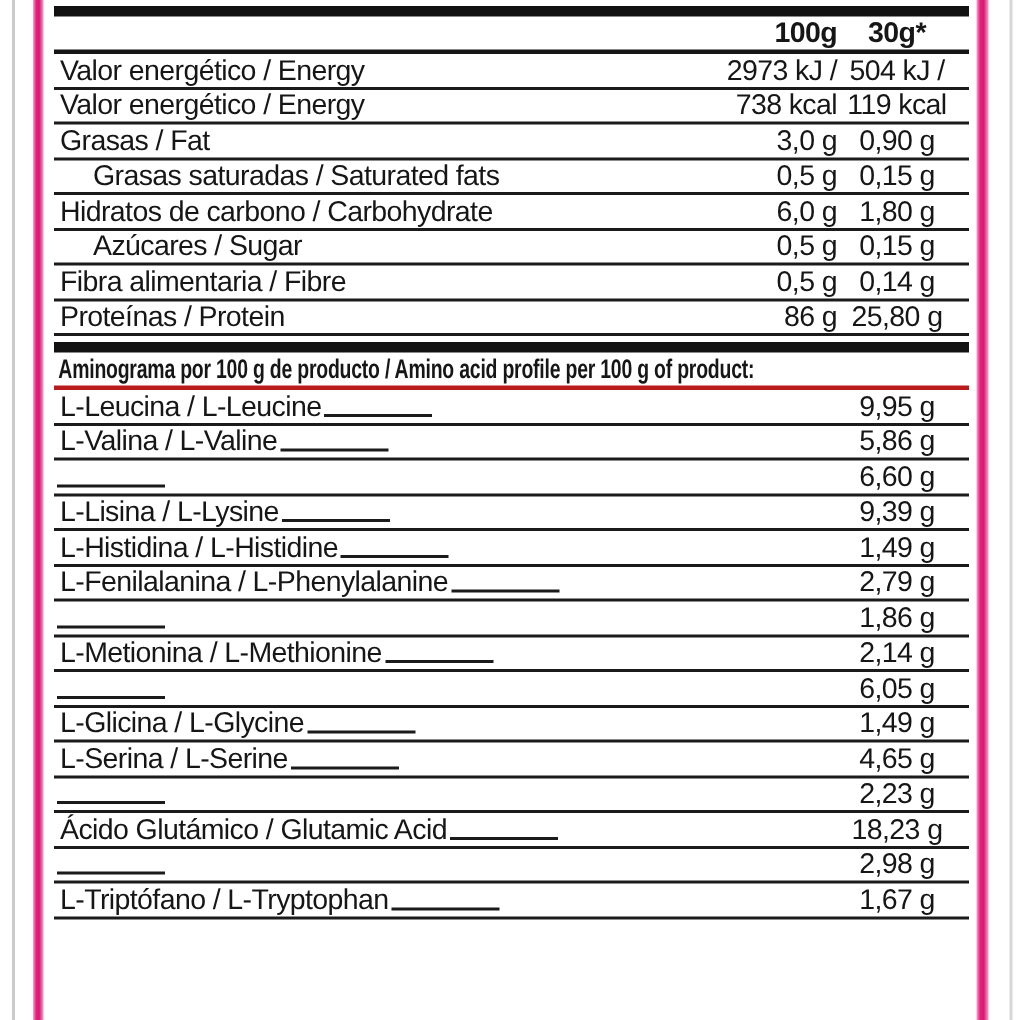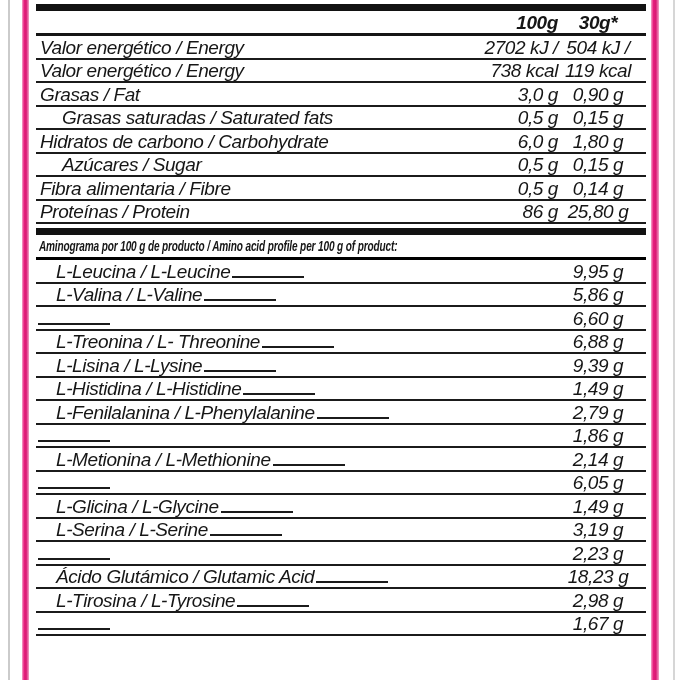--- a/index.html
+++ b/index.html
@@ -3,21 +3,21 @@
 <meta charset="utf-8">
 <style>
   html,body{margin:0;padding:0;}
   body{
     width:680px;height:680px;background:#ffffff;
     font-family:"Liberation Sans", sans-serif;
     color:#161616;
     -webkit-font-smoothing:antialiased;
   }
   .sheet{
-    position:relative;width:680px;height:680px;background:#ffffff;overflow:hidden;font-style:italic;
+    position:relative;width:680px;height:680px;background:#ffffff;overflow:hidden;
   }
   
   .edge-line{position:absolute;top:0;bottom:0;width:2px;background:#cbcbcb;}
   .edge-line.left{left:8px;}
   .edge-line.right{left:673px;background:#d6d6d6;}
   .pink-bar{
     position:absolute;top:0;bottom:0;
     background:linear-gradient(90deg,#f6a6cb 0%,var(--pink,#e6207d) 30%,#d91a73 60%,#f3a2c7 100%);
   }
   .pink-bar.left{left:22px;width:7px;}
@@ -38,29 +38,29 @@
   .row .lbl{flex:1 1 auto;padding-left:4px;min-width:0;}
   .row.indent .lbl{padding-left:26px;}
   .row .v{flex:0 0 auto;text-align:right;}
   .row .v1{width:90px;}
   .row .v2{width:80px;padding-right:8px;text-align:center;}
   .row.header .v1, .row.header .v2{font-weight:bold;}
 
   .section-title{
     display:flex;align-items:flex-end;
     height:25px;box-sizing:border-box;
-    border-bottom:3px solid #000000;
-    font-weight:bold;font-size:14px;line-height:22px;white-space:nowrap;
+    border-bottom:3px solid #b91c1c;
+    font-weight:bold;font-size:18px;line-height:22px;white-space:nowrap;
   }
   .section-title .condense{
     display:inline-block;transform:scaleX(0.72);transform-origin:0 100%;
     padding-left:4px;letter-spacing:-0.2px;
   }
 
-  .row.amino .lbl{flex:0 1 auto;margin-left:16px;}
+  .row.amino .lbl{flex:0 1 auto;}
   .row.amino .filler{
     flex:0 0 72px;height:2px;background:#1b1b1b;
     align-self:flex-end;margin-bottom:4px;margin-right:auto;margin-left:2px;
   }
 </style>
 </head>
 <body>
 
 <div class="sheet">
 
@@ -75,21 +75,21 @@
 
     <div class="row header">
       <span class="lbl"></span>
       <span class="v v1">100g</span>
       <span class="v v2">30g*</span>
     </div>
 
     <div id="nutrition-body">
         <div class="row">
           <span class="lbl">Valor energético / Energy</span>
-          <span class="v v1">2702 kJ /</span>
+          <span class="v v1">2973 kJ /</span>
           <span class="v v2">504 kJ /</span>
         </div>
         <div class="row">
           <span class="lbl">Valor energético / Energy</span>
           <span class="v v1">738 kcal</span>
           <span class="v v2">119 kcal</span>
         </div>
         <div class="row">
           <span class="lbl">Grasas / Fat</span>
           <span class="v v1">3,0 g</span>
@@ -137,25 +137,20 @@
         <div class="row amino">
           <span class="lbl">L-Valina / L-Valine</span>
           <span class="filler"></span>
           <span class="v v2">5,86 g</span>
         </div>
         <div class="row amino">
           <span class="filler"></span>
           <span class="v v2">6,60 g</span>
         </div>
         <div class="row amino">
-          <span class="lbl">L-Treonina / L- Threonine</span>
-          <span class="filler"></span>
-          <span class="v v2">6,88 g</span>
-        </div>
-        <div class="row amino">
           <span class="lbl">L-Lisina / L-Lysine</span>
           <span class="filler"></span>
           <span class="v v2">9,39 g</span>
         </div>
         <div class="row amino">
           <span class="lbl">L-Histidina / L-Histidine</span>
           <span class="filler"></span>
           <span class="v v2">1,49 g</span>
         </div>
         <div class="row amino">
@@ -177,36 +172,36 @@
           <span class="v v2">6,05 g</span>
         </div>
         <div class="row amino">
           <span class="lbl">L-Glicina / L-Glycine</span>
           <span class="filler"></span>
           <span class="v v2">1,49 g</span>
         </div>
         <div class="row amino">
           <span class="lbl">L-Serina / L-Serine</span>
           <span class="filler"></span>
-          <span class="v v2">3,19 g</span>
+          <span class="v v2">4,65 g</span>
         </div>
         <div class="row amino">
           <span class="filler"></span>
           <span class="v v2">2,23 g</span>
         </div>
         <div class="row amino">
           <span class="lbl">Ácido Glutámico / Glutamic Acid</span>
           <span class="filler"></span>
           <span class="v v2">18,23 g</span>
         </div>
         <div class="row amino">
-          <span class="lbl">L-Tirosina / L-Tyrosine</span>
           <span class="filler"></span>
           <span class="v v2">2,98 g</span>
         </div>
         <div class="row amino">
+          <span class="lbl">L-Triptófano / L-Tryptophan</span>
           <span class="filler"></span>
           <span class="v v2">1,67 g</span>
         </div>
       </div>
 
   </div>
 </div>
 
 </body></html>

